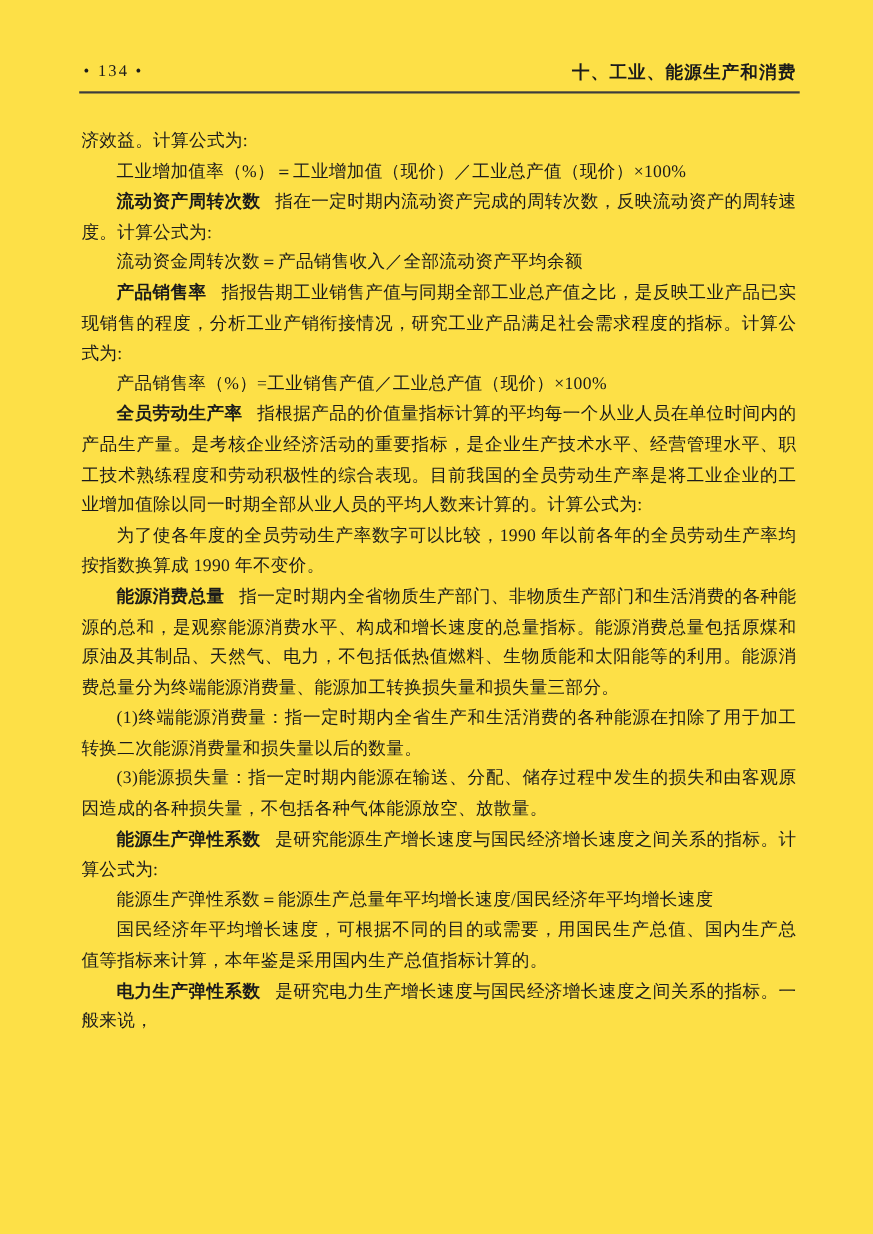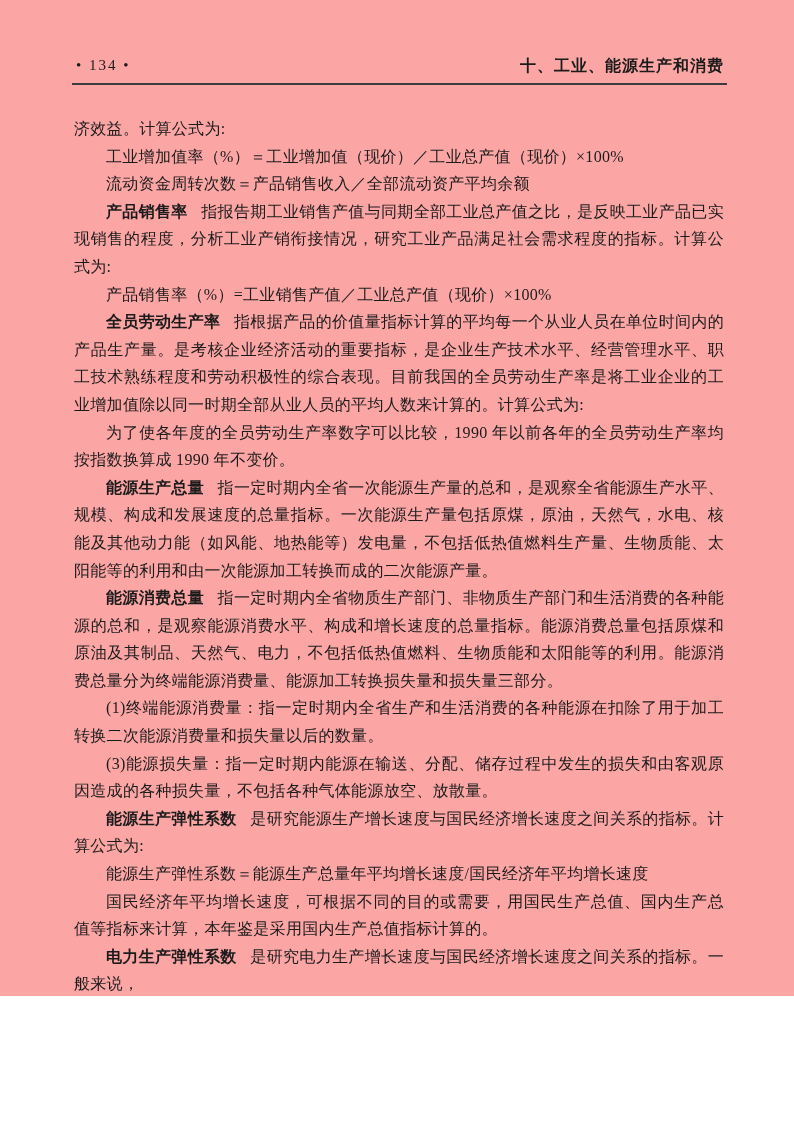--- a/index.html
+++ b/index.html
@@ -3,23 +3,23 @@
 <meta charset="utf-8">
 <style>
   html, body {
     margin: 0;
     padding: 0;
     background: #ffffff;
   }
   .page {
     position: relative;
     width: 794px;
-    height: 996px;
+    height: 1122px;
     box-sizing: border-box;
-    background: #fca5a5;
+    background: #fde047;
     color: #1b1b1b;
     font-family: "Liberation Serif", "DejaVu Serif", serif;
     padding: 56px 70px 0 74px;
     overflow: hidden;
   }
   .header {
     position: relative;
     height: 22px;
   }
   .page-num {
@@ -73,39 +73,39 @@
     <div class="chapter-title">十、工业、能源生产和消费</div>
   </div>
   <hr class="header-rule">
 
   <div class="content">
 
     <p class="para flush">济效益。计算公式为:</p>
 
     <p class="para">工业增加值率（%）＝工业增加值（现价）／工业总产值（现价）×100%</p>
 
+    <p class="para">
+      <b class="term">流动资产周转次数</b><span>指在一定时期内流动资产完成的周转次数，反映流动资产的周转速度。计算公式为:</span>
+    </p>
 
     <p class="para">流动资金周转次数＝产品销售收入／全部流动资产平均余额</p>
 
     <p class="para">
       <b class="term">产品销售率</b><span>指报告期工业销售产值与同期全部工业总产值之比，是反映工业产品已实现销售的程度，分析工业产销衔接情况，研究工业产品满足社会需求程度的指标。计算公式为:</span>
     </p>
 
     <p class="para">产品销售率（%）=工业销售产值／工业总产值（现价）×100%</p>
 
     <p class="para">
       <b class="term">全员劳动生产率</b><span>指根据产品的价值量指标计算的平均每一个从业人员在单位时间内的产品生产量。是考核企业经济活动的重要指标，是企业生产技术水平、经营管理水平、职工技术熟练程度和劳动积极性的综合表现。目前我国的全员劳动生产率是将工业企业的工业增加值除以同一时期全部从业人员的平均人数来计算的。计算公式为:</span>
     </p>
 
 
     <p class="para">为了使各年度的全员劳动生产率数字可以比较，1990 年以前各年的全员劳动生产率均按指数换算成 1990 年不变价。</p>
 
-    <p class="para">
-      <b class="term">能源生产总量</b><span>指一定时期内全省一次能源生产量的总和，是观察全省能源生产水平、规模、构成和发展速度的总量指标。一次能源生产量包括原煤，原油，天然气，水电、核能及其他动力能（如风能、地热能等）发电量，不包括低热值燃料生产量、生物质能、太阳能等的利用和由一次能源加工转换而成的二次能源产量。</span>
-    </p>
 
     <p class="para">
       <b class="term">能源消费总量</b><span>指一定时期内全省物质生产部门、非物质生产部门和生活消费的各种能源的总和，是观察能源消费水平、构成和增长速度的总量指标。能源消费总量包括原煤和原油及其制品、天然气、电力，不包括低热值燃料、生物质能和太阳能等的利用。能源消费总量分为终端能源消费量、能源加工转换损失量和损失量三部分。</span>
     </p>
 
     <p class="para">(1)终端能源消费量：指一定时期内全省生产和生活消费的各种能源在扣除了用于加工转换二次能源消费量和损失量以后的数量。</p>
 
 
     <p class="para">(3)能源损失量：指一定时期内能源在输送、分配、储存过程中发生的损失和由客观原因造成的各种损失量，不包括各种气体能源放空、放散量。</p>
 

